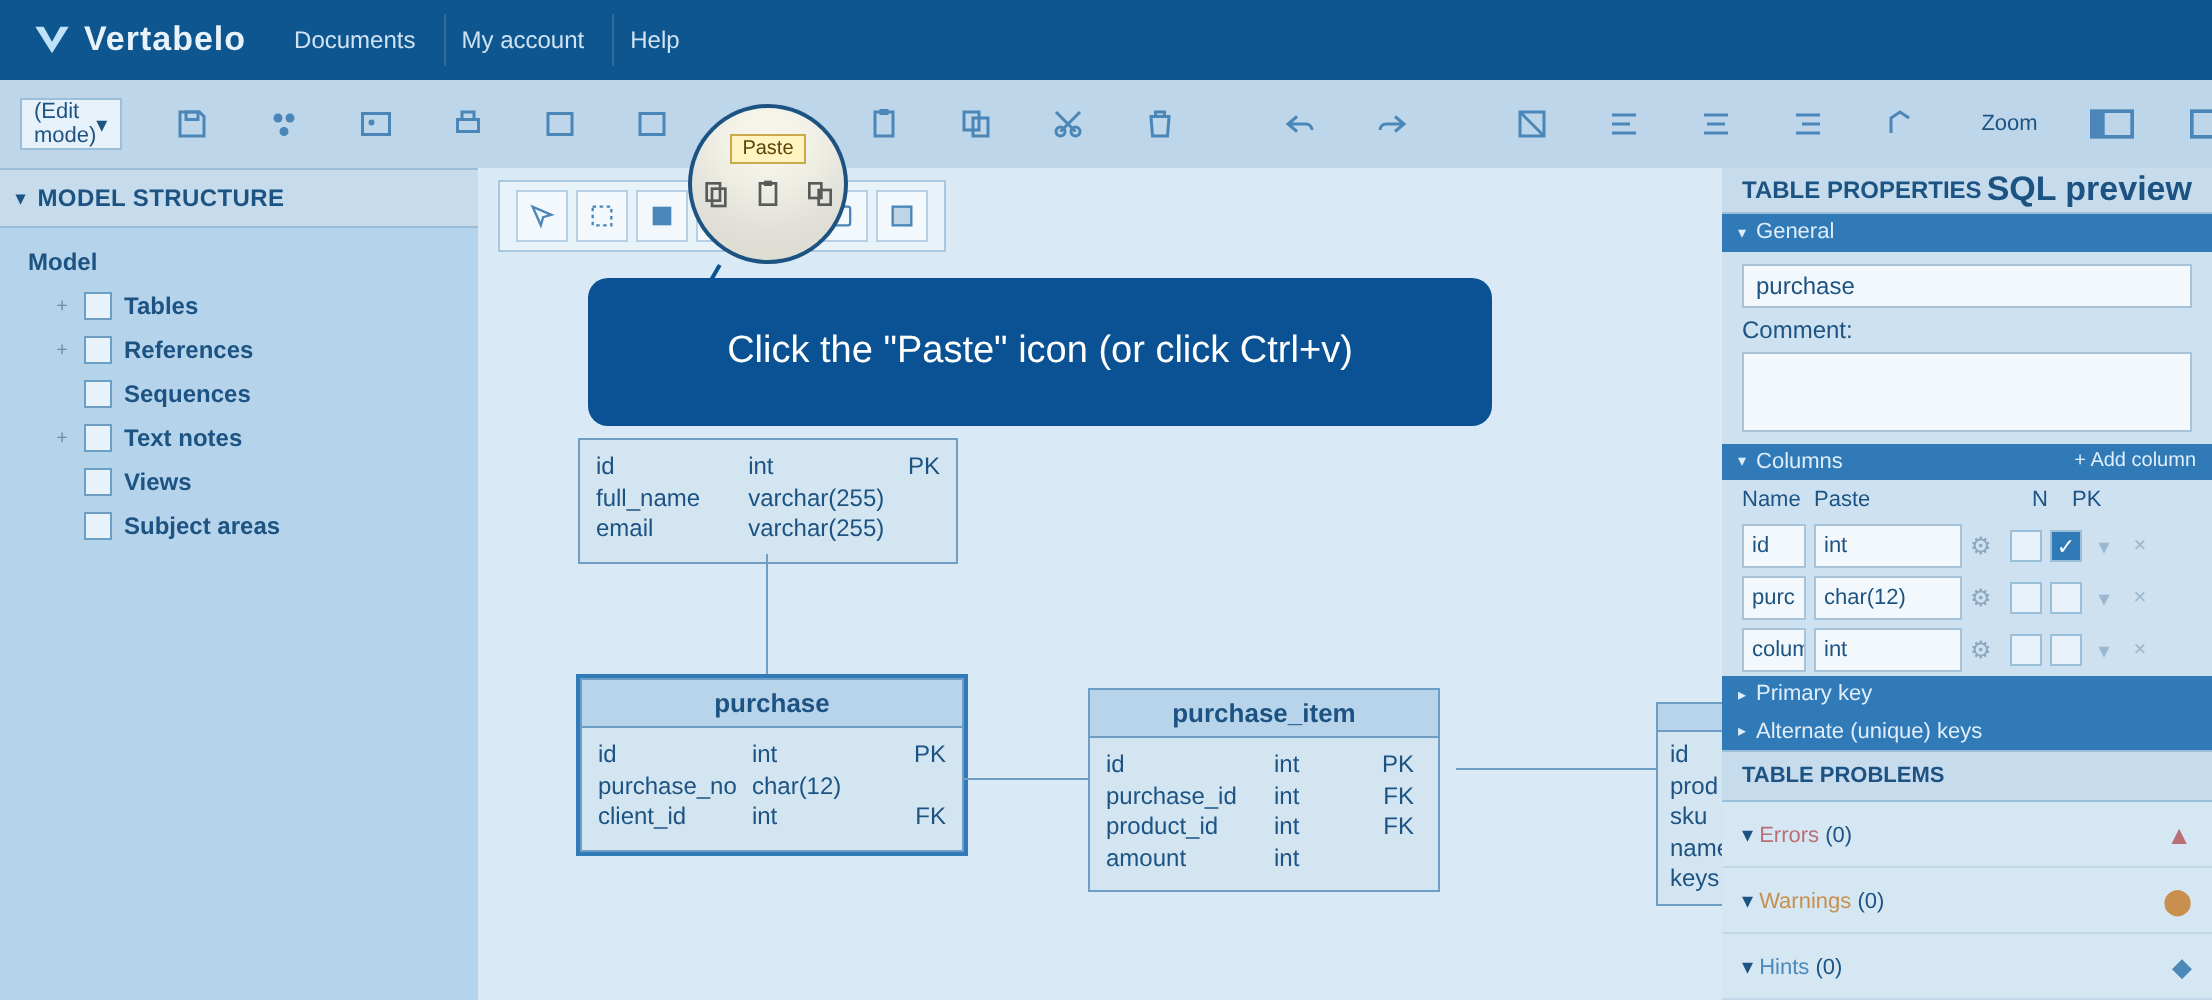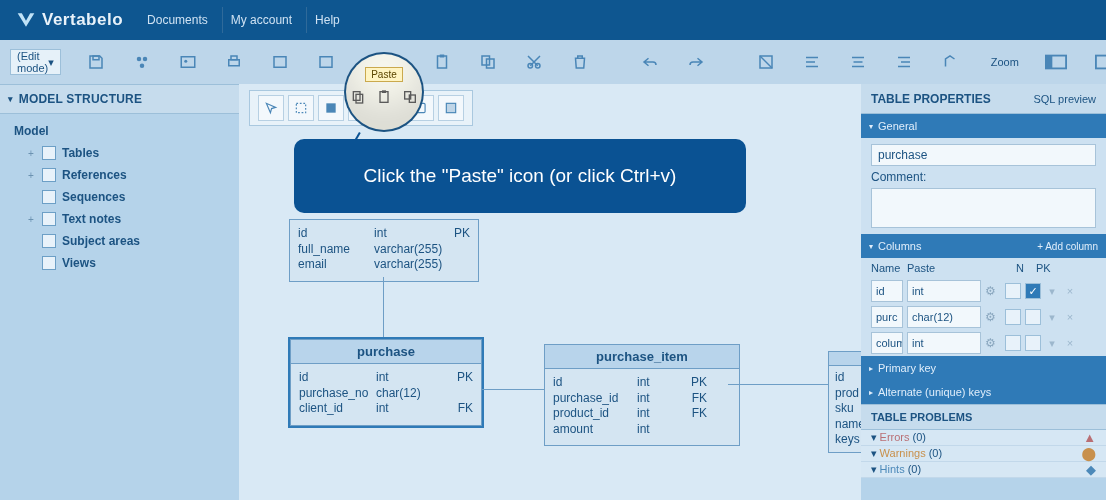--- a/index.html
+++ b/index.html
@@ -72,39 +72,39 @@
 
   
   .spot{position:absolute;left:107px;top:-30px;width:76px;height:76px;border-radius:50%;background:#f5f5ec;box-shadow:0 0 0 2px #1c5382, inset 0 -24px 30px rgba(0,0,0,.1);display:flex;flex-direction:column;align-items:center;justify-content:center;z-index:6}
   .spot-tip{margin-top:-12px;background:#fff4c2;border:1px solid #caa94d;font-size:10px;padding:1px 5px;color:#5b4500}
   .spot-icons{display:flex;gap:10px;margin-top:6px}
   .spot-ic{width:16px;height:18px;color:#5a5a5a}
 
   
   .rightbar{position:absolute;top:84px;right:0;width:245px;bottom:0;background:var(--blue-panel);font-size:12px;color:var(--text);display:flex;flex-direction:column;z-index:4}
   .r-hd{height:30px;border-bottom:1px solid #9cbfd9;display:flex;align-items:center;justify-content:space-between;padding:0 10px;font-weight:700;background:#c6dced}
-  .r-hd .link{font-weight:400;font-size:11px}
+  .r-hd .link{font-weight:700;font-size:17px}
   .sect{height:24px;background:#2f7ab7;color:#e0eefb;display:flex;align-items:center;padding:0 8px;font-size:11px}
   .sect .caret{margin-right:5px;font-size:8px}
   .sect .add{margin-left:auto;font-size:10px}
   .form{padding:6px 10px;display:flex;flex-direction:column;gap:4px;background:#cde1f1}
   .inp{height:22px;background:#f2f8fc;border:1px solid #a7c3d9}
   .txta{height:40px;background:#f2f8fc;border:1px solid #a7c3d9}
   .colhead{display:flex;padding:4px 10px;font-size:11px;color:var(--text);gap:4px;background:#cde1f1}
   .colhead .cn{width:32px}.colhead .ct{width:74px}.colhead .sp{flex:1}.colhead .n{width:16px}.colhead .pk{width:28px}
   .colrow{display:flex;align-items:center;gap:4px;padding:2px 10px;background:#cde1f1}
   .cell{height:22px;background:#f2f8fc;border:1px solid #a7c3d9;font-size:11px;display:flex;align-items:center;padding:0 4px;overflow:hidden}
   .cellN{width:32px}.cellT{width:74px}
   .gear{width:16px;color:#8aa7bf}
   .chk{width:16px;height:16px;border:1px solid #9cbfd9;background:#e8f2fa}
   .chk.on{background:#2f7ab7;color:#fff;display:flex;align-items:center;justify-content:center;font-size:11px}
   .mini{width:14px;color:#9cb7cd;font-size:11px;text-align:center}
   .probs{font-size:11px}
   .probs .p-hd{height:26px;display:flex;align-items:center;padding:0 10px;font-weight:700;background:#c6dced;border-top:1px solid #9cbfd9;border-bottom:1px solid #9cbfd9}
-  .prow{height:16px;display:flex;align-items:center;padding:0 10px;justify-content:space-between;border-bottom:1px solid #c2d8ea;background:#d6e7f4}
+  .prow{height:33px;display:flex;align-items:center;padding:0 10px;justify-content:space-between;border-bottom:1px solid #c2d8ea;background:#d6e7f4}
   .err{color:#b96f74}.warn{color:#c8904c}.hint{color:#4c89b9}
   .pic{font-size:13px}
 
   
   .bottom-prob{position:absolute;bottom:0;left:0;width:239px;height:30px;background:#c6dced;border-top:1px solid #9cbfd9;display:flex;align-items:center;gap:6px;padding:0 10px;font-weight:700;font-size:12px;color:var(--text)}
 </style>
 </head>
 <body>
 
 <div class="topbar">
@@ -313,26 +313,26 @@
         <b>Sequences</b>
       </div>
     <div class="leaf">
         <span class="plus">+</span>
         <div class="leaf-ic"></div>
         <b>Text notes</b>
       </div>
     <div class="leaf">
         <span class="plus">&nbsp;</span>
         <div class="leaf-ic"></div>
-        <b>Subject areas</b>
+        <b>Views</b>
       </div>
     <div class="leaf">
         <span class="plus">&nbsp;</span>
         <div class="leaf-ic"></div>
-        <b>Views</b>
+        <b>Subject areas</b>
       </div>
   </div>
 </div>
 <div class="bottom-prob">
   <span class="tri">▸</span>
   <span>PROBLEMS</span>
 </div>
 
 <div class="canvas">
 
@@ -395,21 +395,21 @@
         </div>
       <div class="row">
           <span class="c1">client_id</span>
           <span class="c2">int</span>
           <span class="c3">FK</span>
         </div>
     </div>
   </div>
   <div class="conn" style="left:243px;top:305px;width:62px"></div>
 
-  <div class="tbl" style="left:305px;top:260px;width:196px">
+  <div class="tbl" style="left:305px;top:260px;width:176px">
     <div class="tbl-hd">purchase_item</div>
     <div class="tbl-body">
       <div class="row">
           <span class="c1">id</span>
           <span class="c2" style="width:40px">int</span>
           <span class="c3">PK</span>
         </div>
       <div class="row">
           <span class="c1">purchase_id</span>
           <span class="c2" style="width:40px">int</span>

